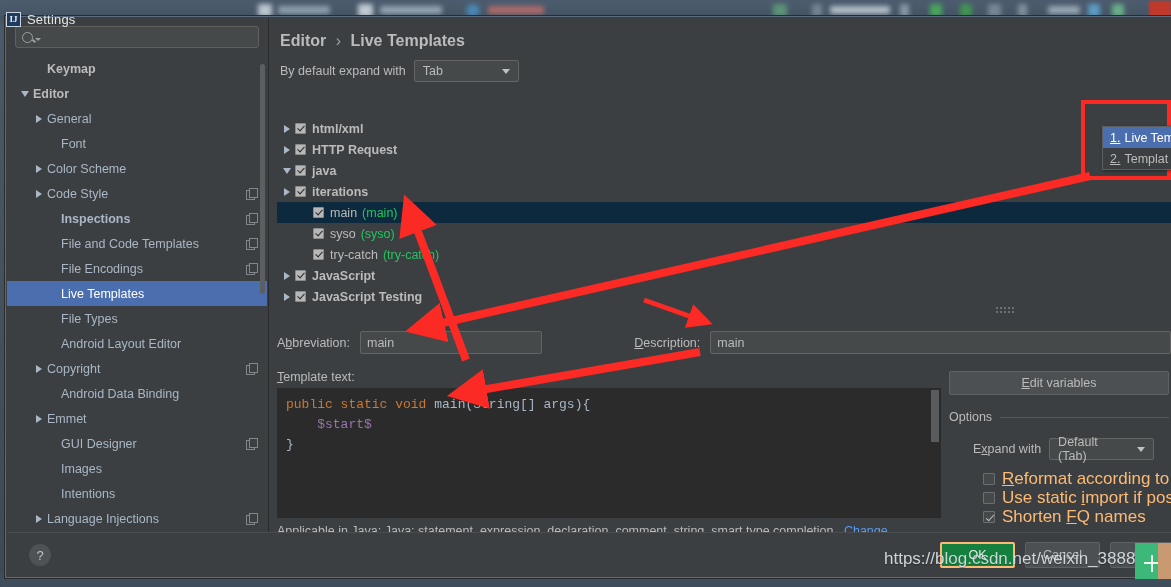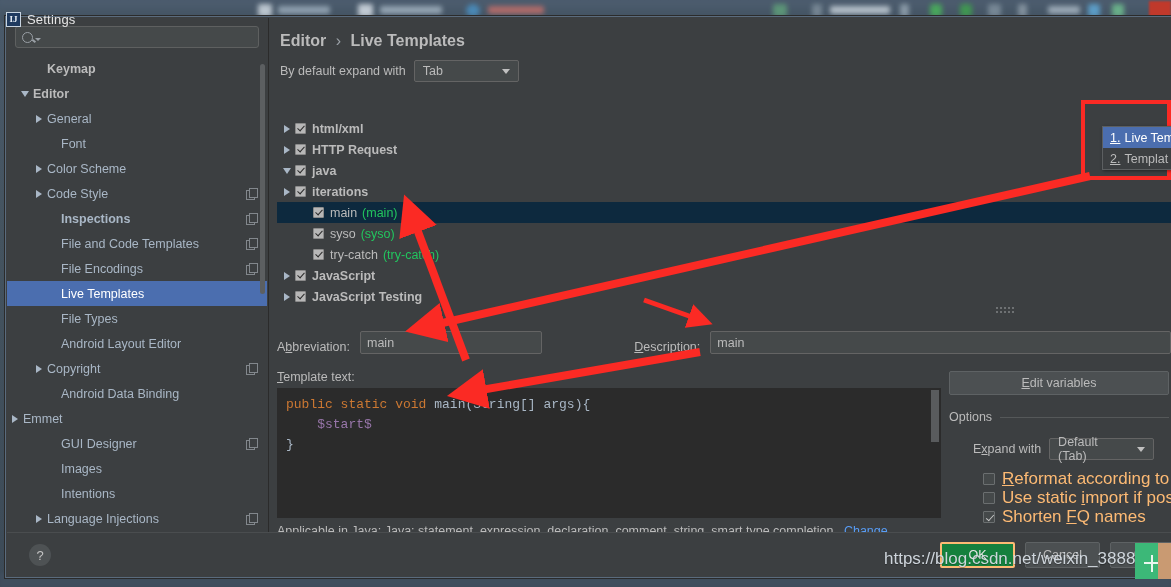--- a/index.html
+++ b/index.html
@@ -87,21 +87,21 @@
   .cb{width:11px;height:11px;flex:none;background:#b7b7b7;border:1px solid #8b8b8b;border-radius:1px;
     position:relative;margin-right:6px;box-sizing:border-box;}
   .cb.checked::after{content:"";position:absolute;left:3px;top:0px;width:3px;height:6px;
     border:solid #2b2b2b;border-width:0 1.7px 1.7px 0;transform:rotate(42deg);}
   .muted{color:#22c55e;margin-left:5px;font-weight:normal;}
 
   #splitter-handle{position:absolute;left:726px;top:288px;width:22px;height:7px;}
   #splitter-handle span{display:block;width:2px;height:2px;background:#6e7173;float:left;margin:1px;}
 
   
-  #abbrev-row{position:absolute;left:8px;right:0;top:313px;display:flex;align-items:flex-end;}
+  #abbrev-row{position:absolute;left:8px;right:0;top:313px;display:flex;align-items:center;}
   .field-label{font-size:12.5px;color:#bbbbbb;white-space:nowrap;}
   .field-label u{text-decoration:underline;}
   .textfield{height:23px;background:#45494a;border:1px solid #646464;border-radius:2px;
     display:flex;align-items:center;padding:0 6px;box-sizing:border-box;color:#bbbbbb;font-size:12.5px;}
 
   #tpl-text-label{position:absolute;left:8px;top:352px;font-size:12.5px;color:#bbbbbb;}
   #tpl-editor{position:absolute;left:8px;top:370px;width:662px;height:128px;background:#2b2b2b;
     border:1px solid #2b2b2b;overflow:hidden;}
   #code{padding:6px 8px;font-family:"Liberation Mono","DejaVu Sans Mono",monospace;font-size:13px;
     line-height:20px;white-space:pre;color:#a9b7c6;}
@@ -259,21 +259,21 @@
           <span class="arrow right">
             <i></i>
           </span>
           <span>Copyright</span>
           <span class="copy-ico"></span>
         </div>
         <div class="tree-item" style="padding-left: 38px;">
           <span class="arrow "></span>
           <span>Android Data Binding</span>
         </div>
-        <div class="tree-item" style="">
+        <div class="tree-item" style="padding-left: 24px;">
           <span class="arrow right">
             <i></i>
           </span>
           <span>Emmet</span>
         </div>
         <div class="tree-item" style="padding-left: 38px;">
           <span class="arrow "></span>
           <span>GUI Designer</span>
           <span class="copy-ico"></span>
         </div>

